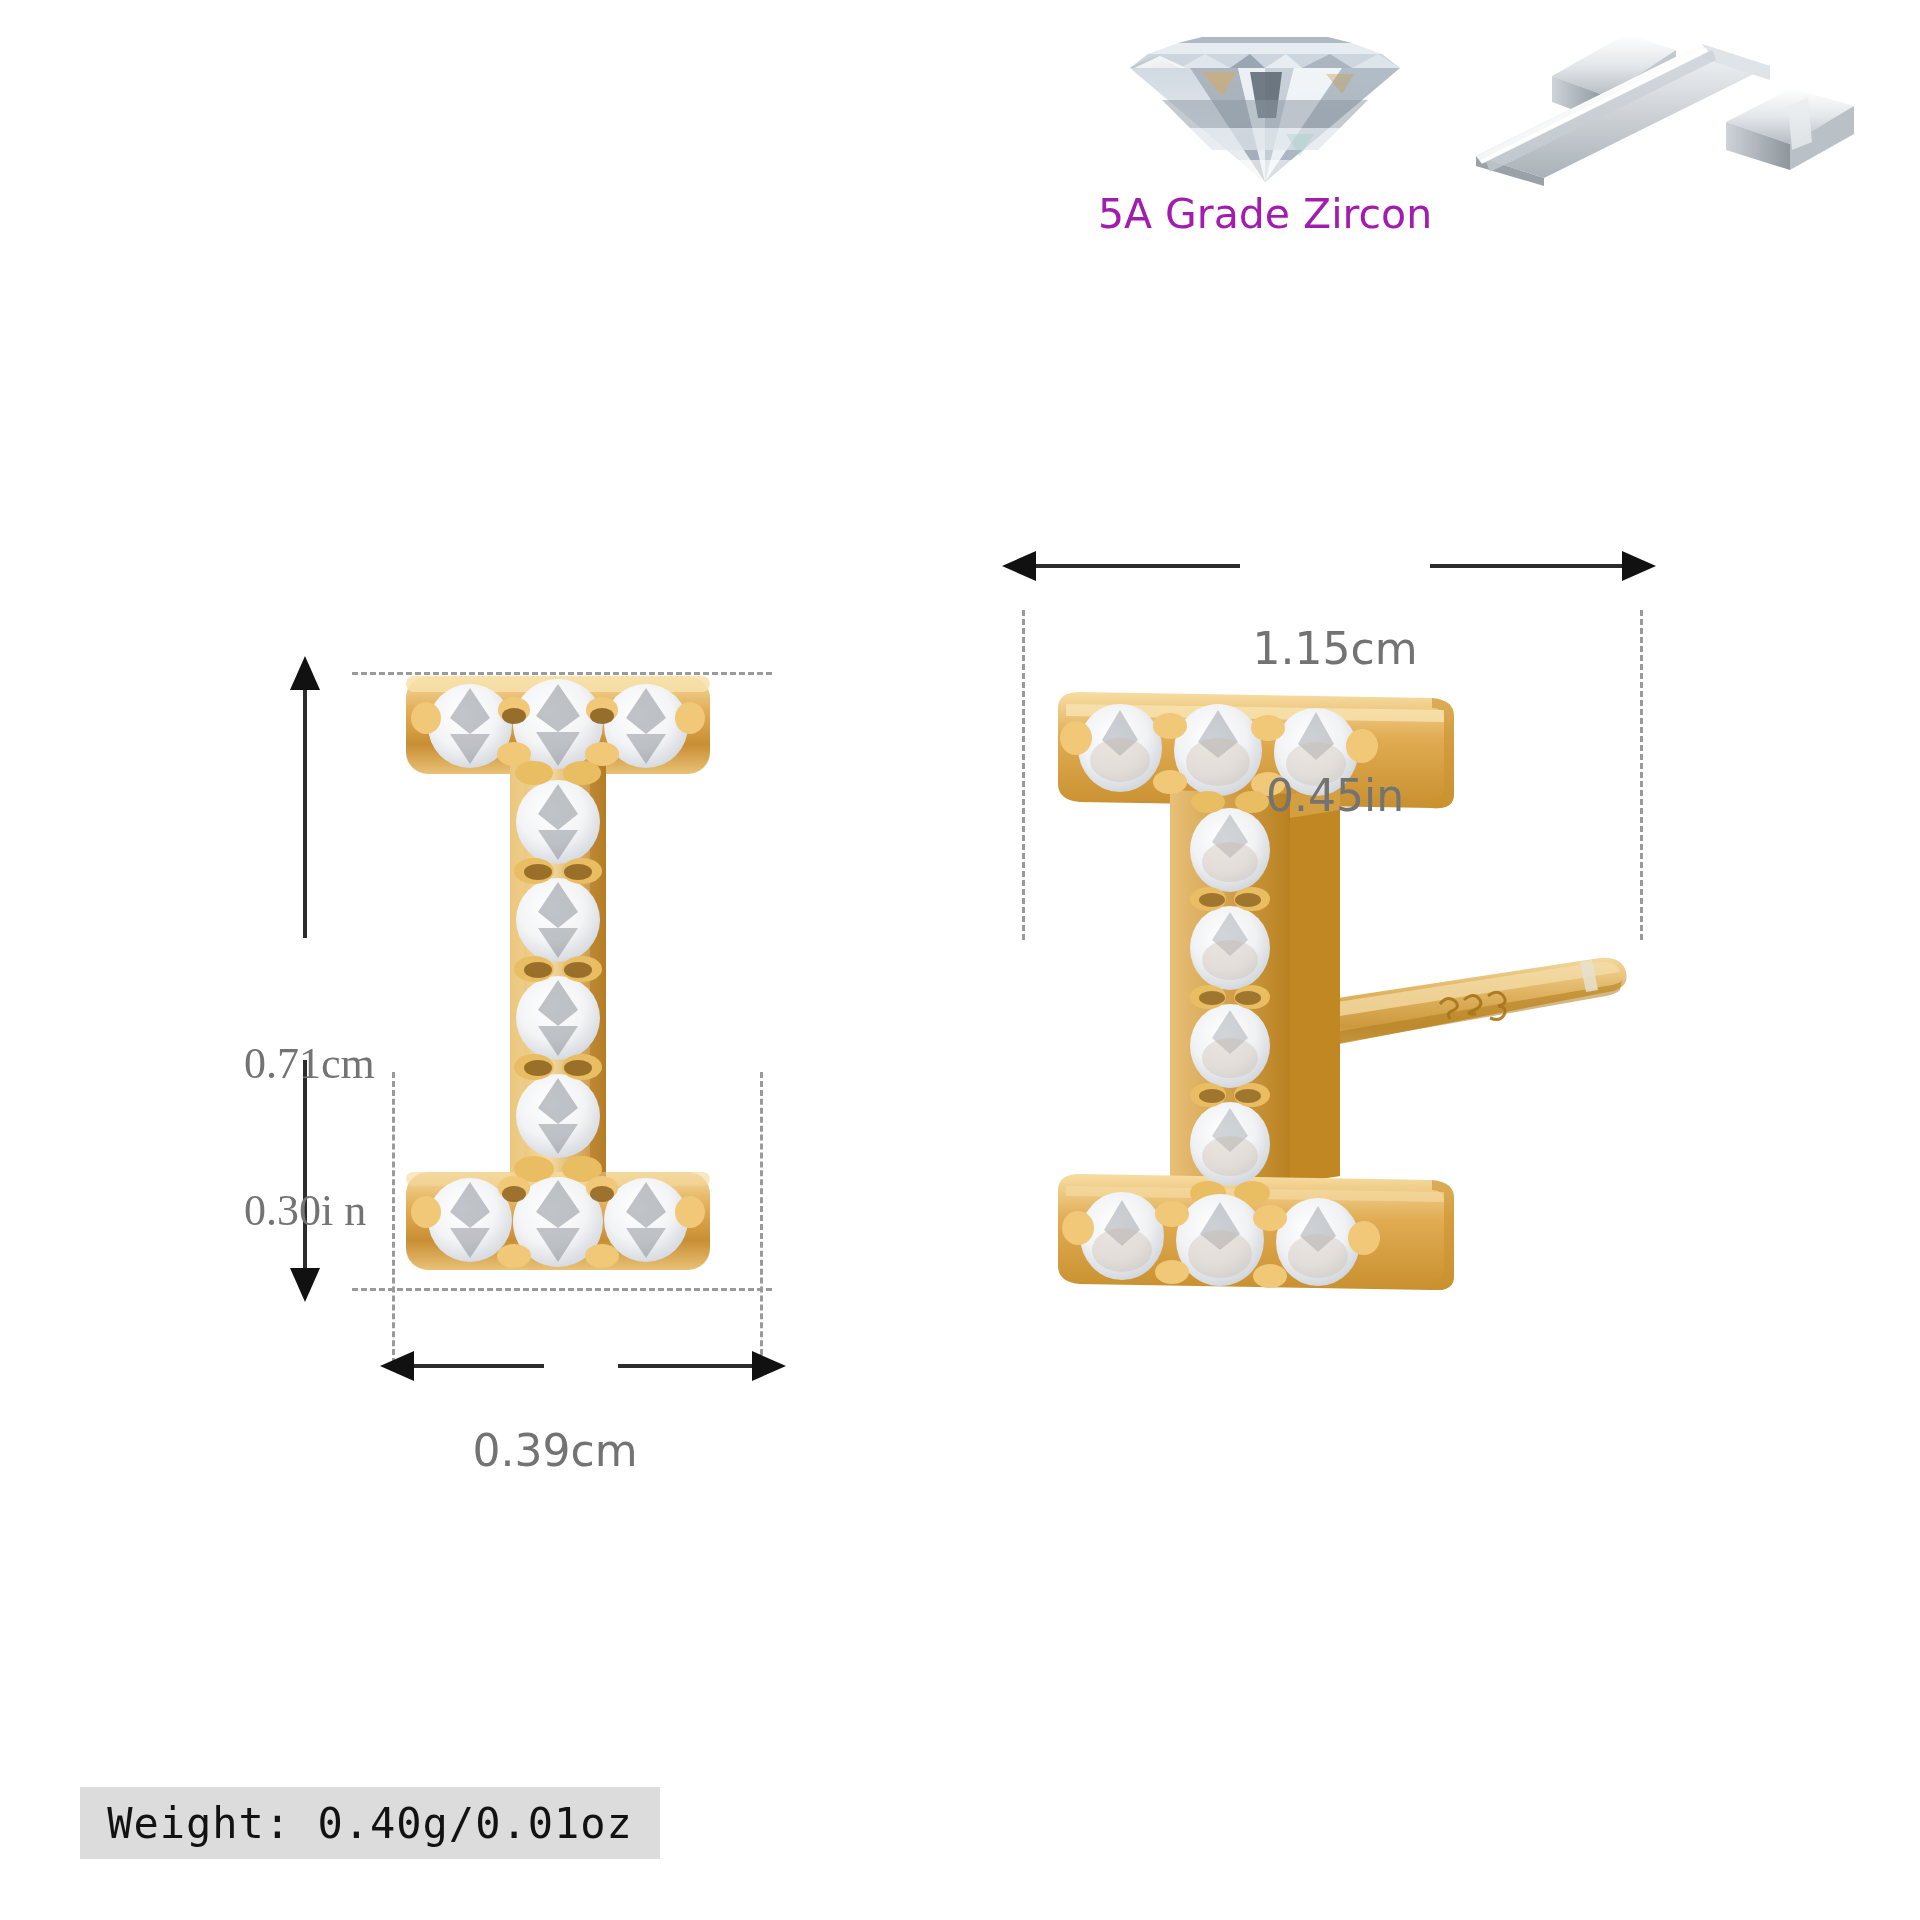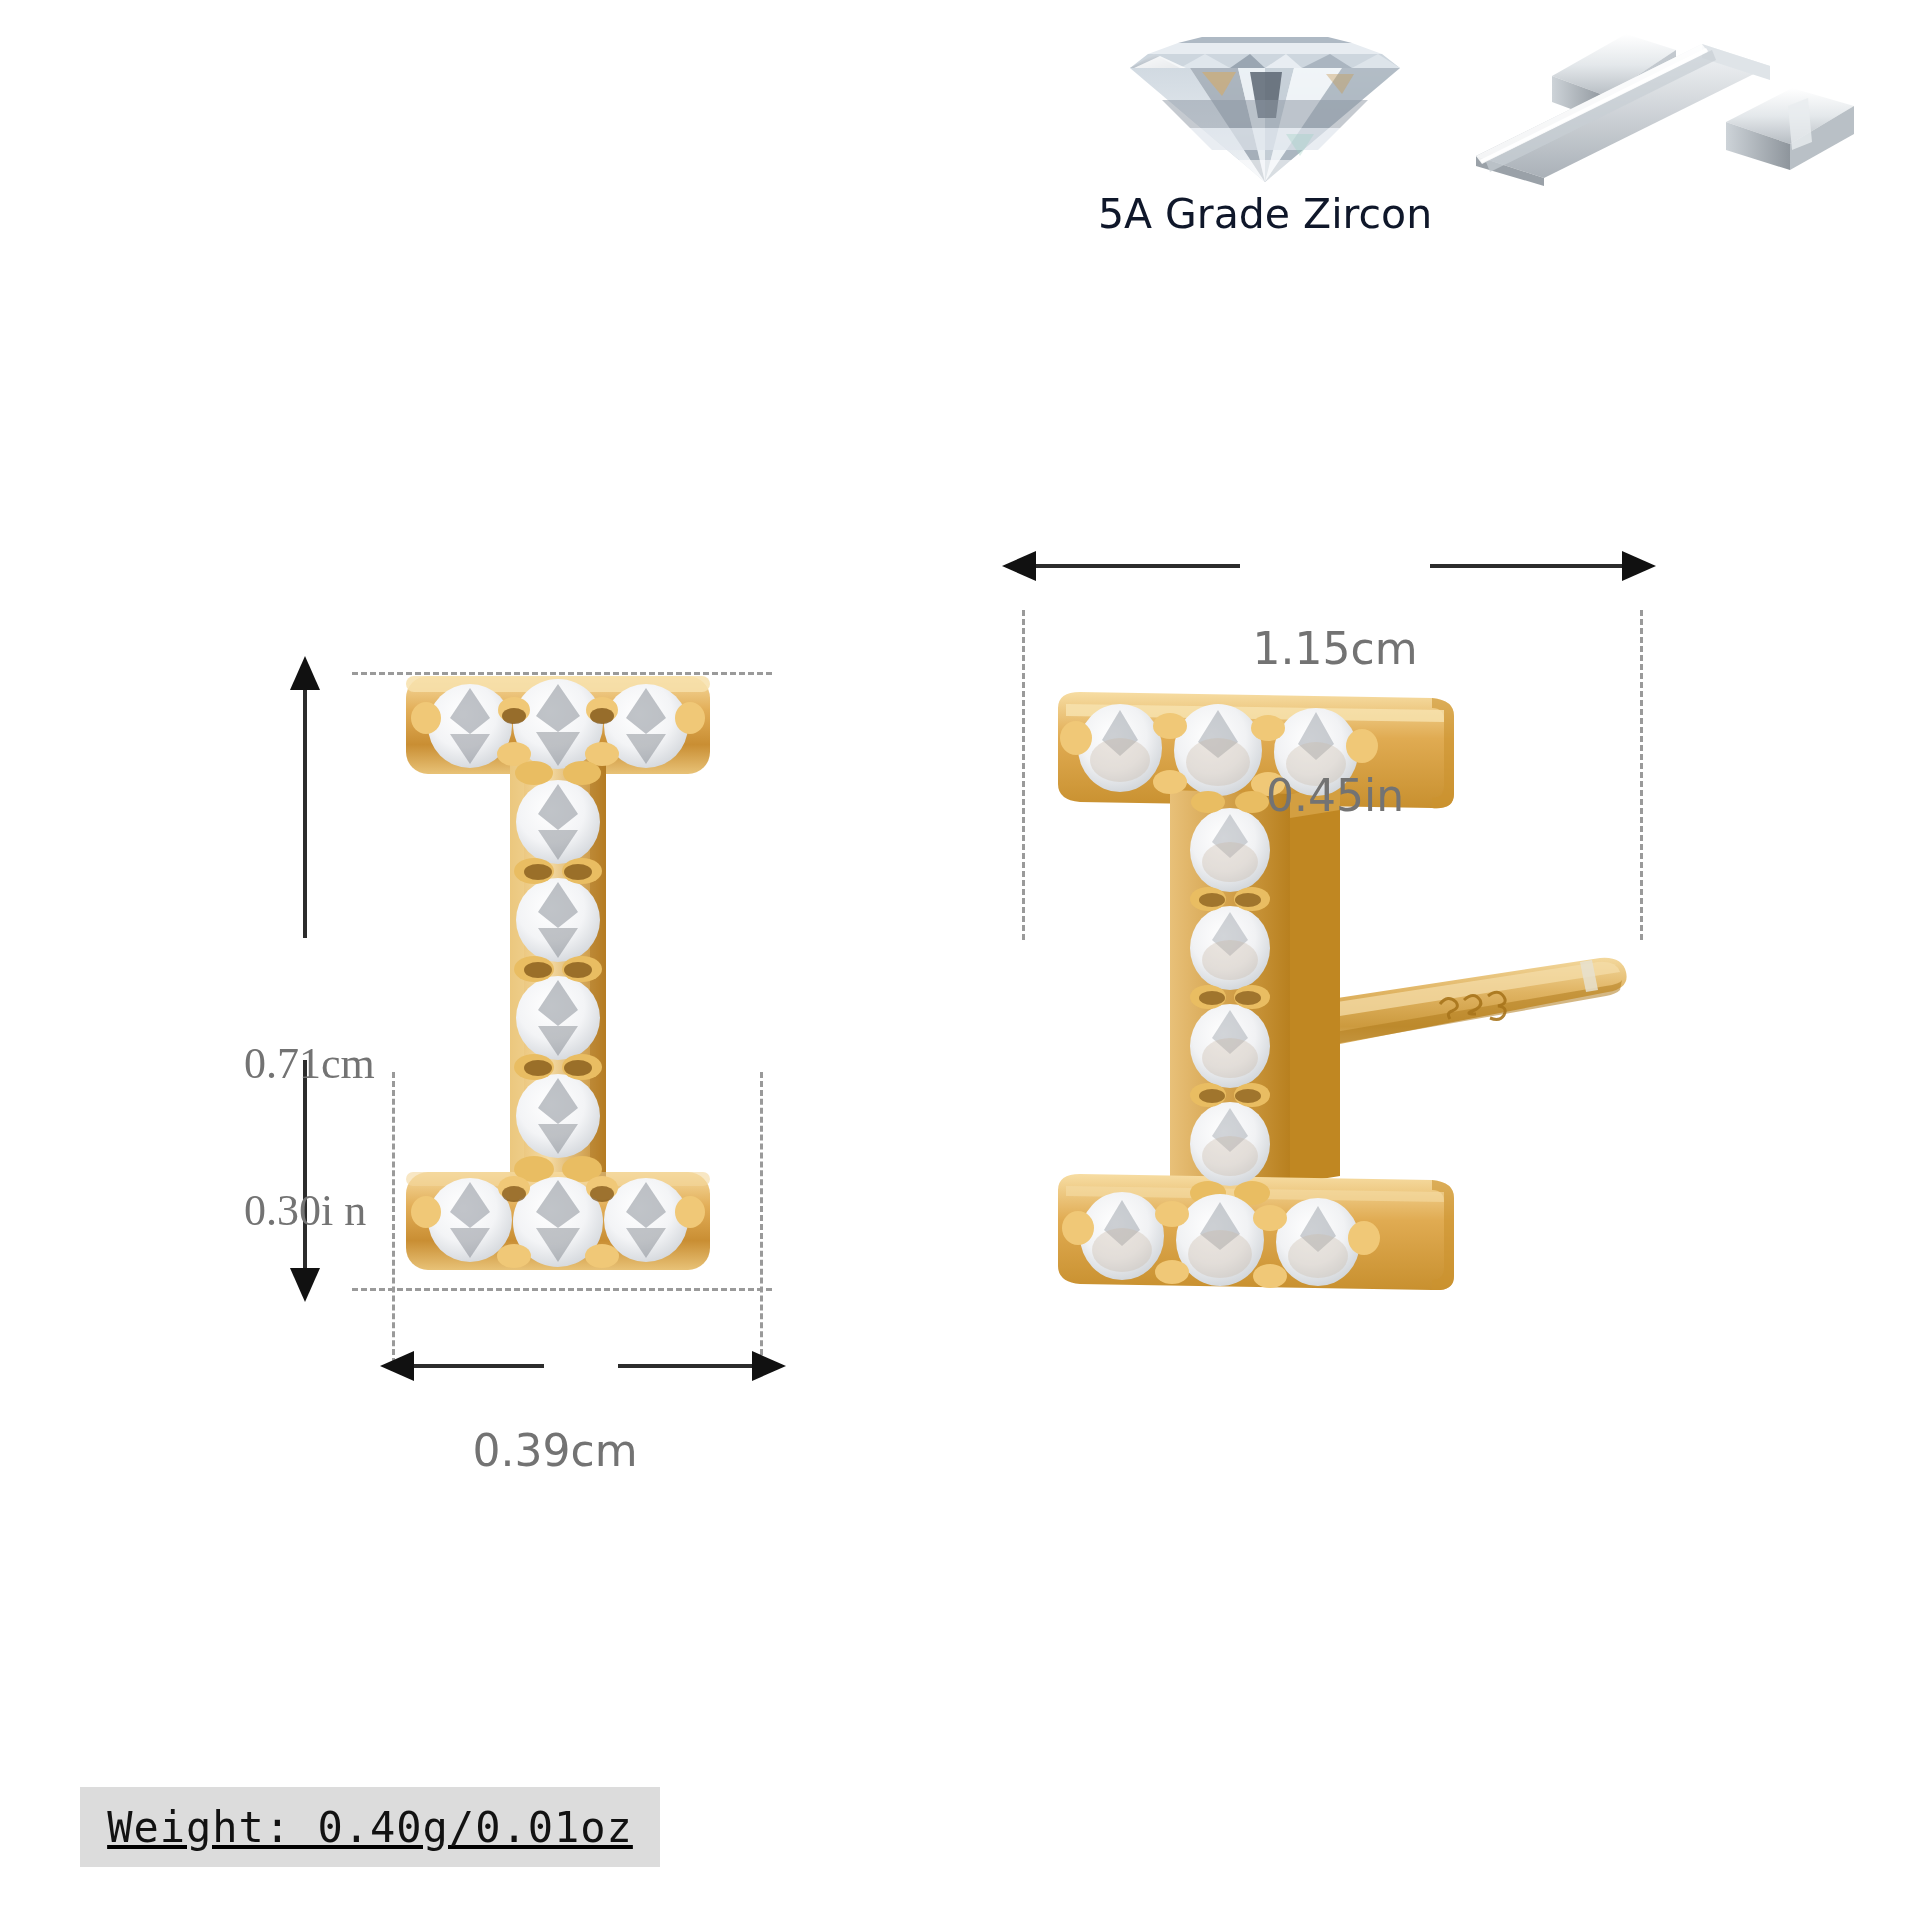--- a/index.html
+++ b/index.html
@@ -9,21 +9,21 @@
     font-family:"DejaVu Sans","Liberation Sans",sans-serif;
     overflow:hidden;
     position:relative;
   }
   .stage{position:absolute;left:0;top:0;width:1920px;height:1920px;}
 
   
   .badges{position:absolute;left:1090px;top:0px;width:830px;height:280px;}
   .badge{position:absolute;text-align:center;}
   .badge-label{
-    font-size:41px;color:#0f172a;white-space:nowrap;
+    font-size:41px;color:#a21caf;white-space:nowrap;
     font-family:"DejaVu Sans","Liberation Sans",sans-serif;
     letter-spacing:0px;
   }
   .badge-art{position:relative;}
 
   
   .dim-line{position:absolute;background:#2c2c2c;}
   .dash-v{position:absolute;width:0;border-left:3px dashed #9a9a9a;}
   .dash-h{position:absolute;height:0;border-top:3px dashed #9a9a9a;}
   .arrowhead{position:absolute;width:0;height:0;}
@@ -33,22 +33,22 @@
   .ar-right{border-top:15px solid transparent;border-bottom:15px solid transparent;border-left:34px solid #111;}
 
   .dim-text{
     position:absolute;font-size:44px;line-height:1.12;color:#737373;
     white-space:pre;font-family:"DejaVu Sans","Liberation Sans",sans-serif;
   }
   .dim-text.center{text-align:center;}
 
   
   .weight-band{
-    position:absolute;left:80px;top:1787px;width:580px;height:80px;
-    background:#dcdcdc;display:flex;align-items:center;justify-content:center;text-decoration:underline;
+    position:absolute;left:80px;top:1787px;width:580px;height:72px;
+    background:#dcdcdc;display:flex;align-items:center;justify-content:center;
   }
   .weight-text{
     font-family:"DejaVu Sans Mono","Liberation Mono",monospace;
     font-size:42px;color:#121212;letter-spacing:1px;white-space:pre;
   }
 
   
   .earring{position:absolute;}
 </style>
 </head>

